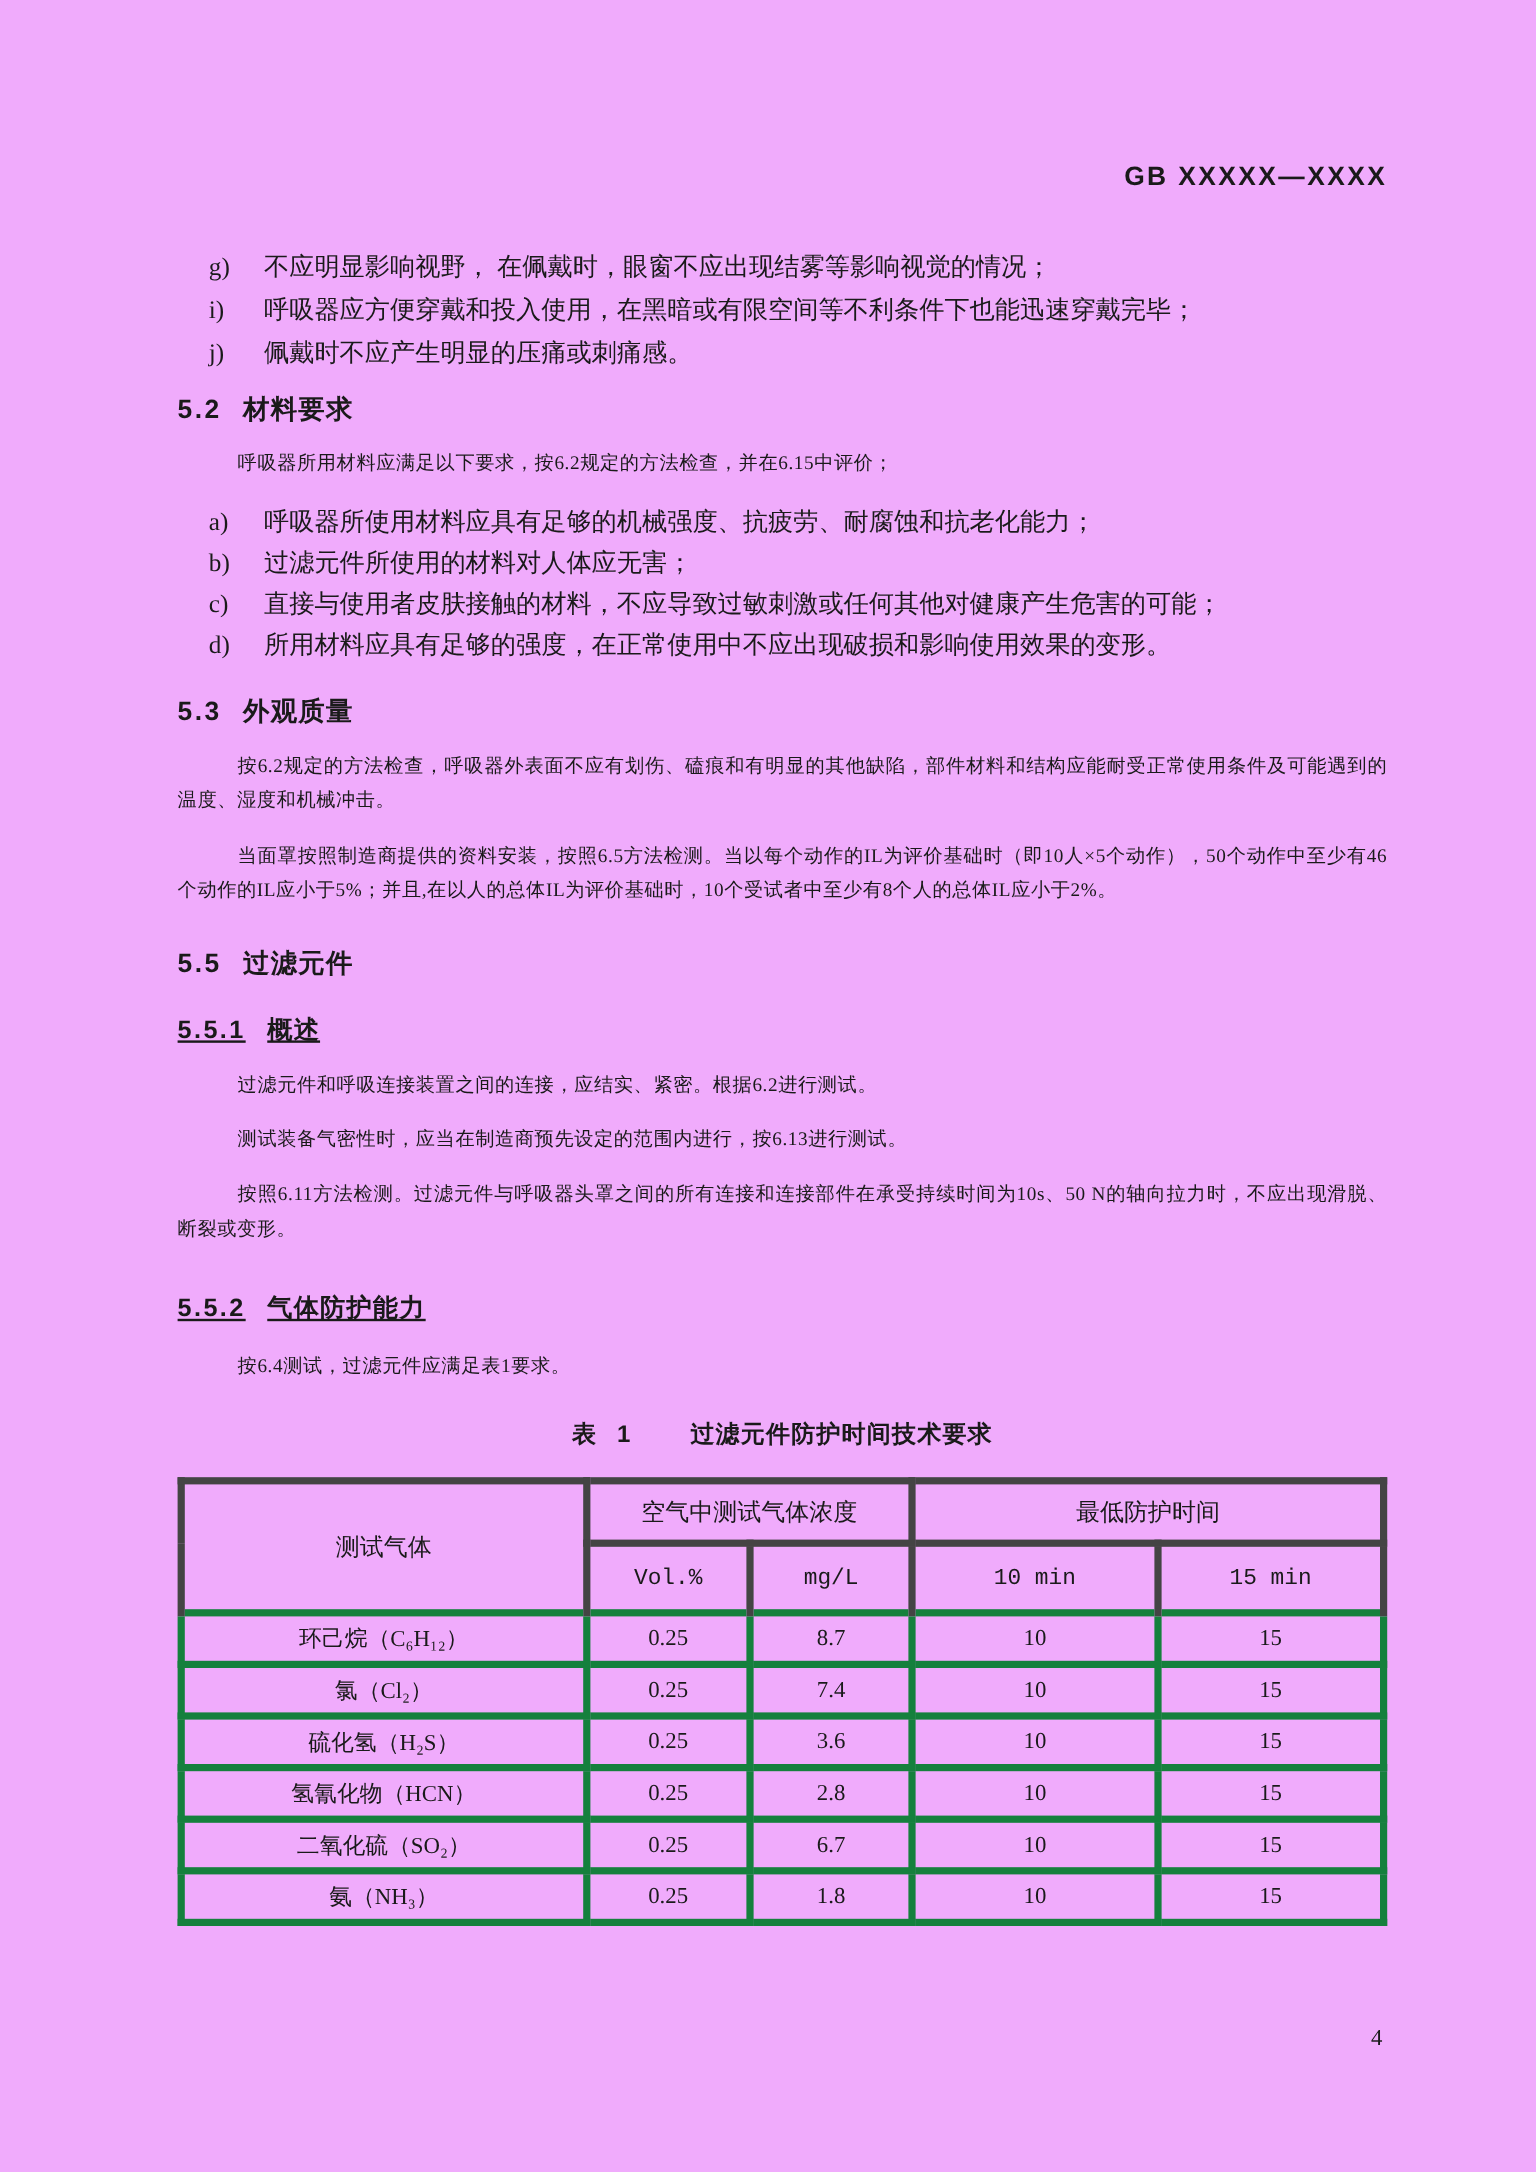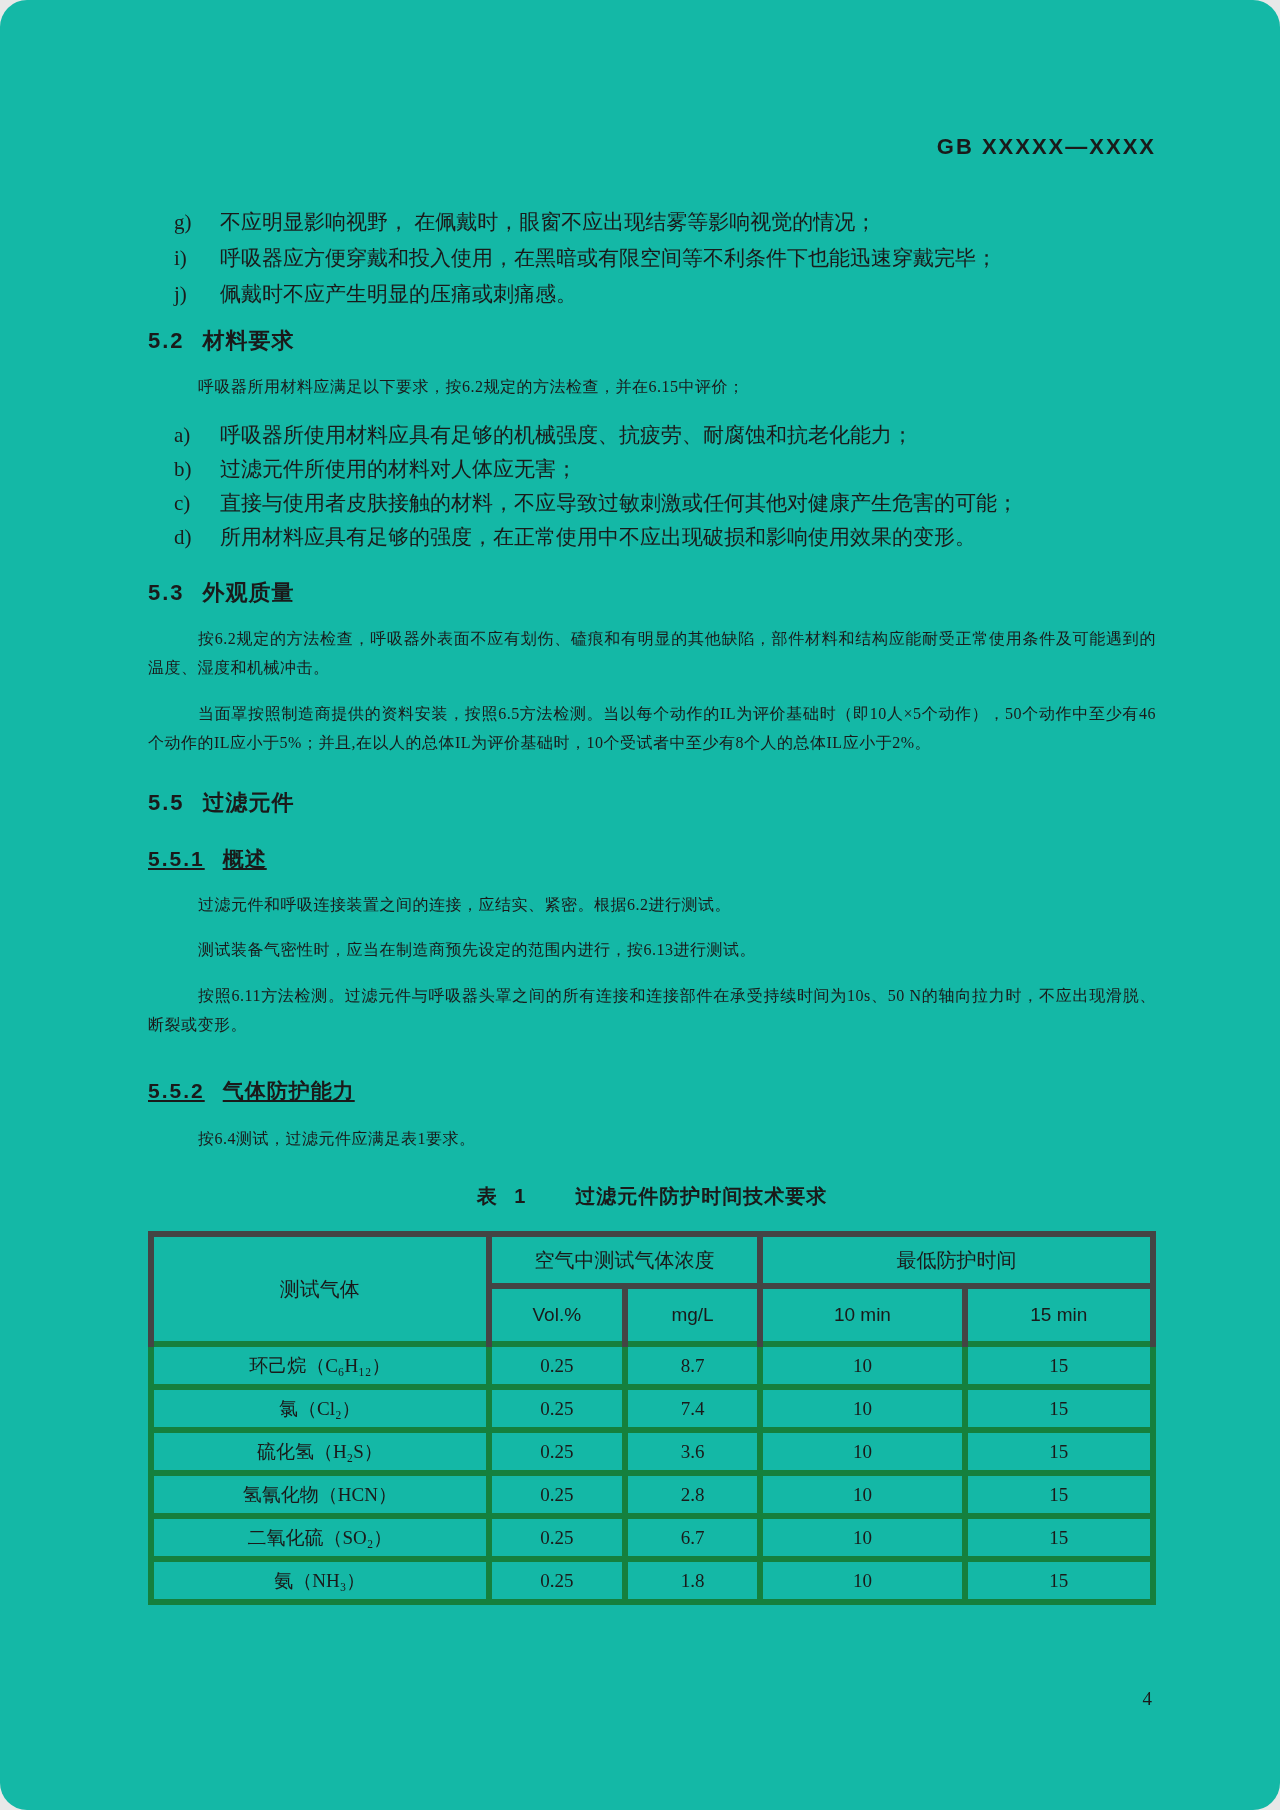--- a/index.html
+++ b/index.html
@@ -1,24 +1,23 @@
 <!DOCTYPE html>
 <html><head>
 <meta charset="utf-8">
 <style>
   html,body{margin:0;padding:0;background:#e8e8e8;}
   .page{
     position:relative;
     width:1280px;height:1810px;
     margin:0 auto;
-    background:#14b8a6;
+    background:#f0abfc;
     color:#1a1a1a;
     font-family:"Liberation Serif","DejaVu Serif",serif;
     overflow:hidden;
-    border-radius:27px;
   }
   .content{
     position:absolute;
     left:148px;top:0;
     width:1008px;
   }
   
   .doc-header{
     padding-top:134px;
     text-align:right;
@@ -89,21 +88,21 @@
   table.gas col.c-m15{width:18.8%;}
   table.gas{border:3px solid #111;}
   table.gas td,table.gas th{
     border:6px solid #15803d;
     text-align:center;
     vertical-align:middle;
     font-weight:normal;
     padding:0;
   }
   table.gas .hdr1 th{height:46px;font-size:20px;}
-  table.gas .hdr2 th{height:52px;font-family:Liberation Sans, sans-serif;}
+  table.gas .hdr2 th{height:52px;font-family:Liberation Mono, monospace;}
   table.gas .hdr2 th,table.gas .hdr1 th{border-color:#444;}
   table.gas tr.hdr2 th{border-bottom:3px solid #111;}
   table.gas th[rowspan]{border-bottom:3px solid #111;}
   table.gas tbody td{height:37px;}
   .page-num{
     position:absolute;
     top:1688px;
     right:128px;
     font-size:19px;
     font-family:"Liberation Serif","DejaVu Serif",serif;

